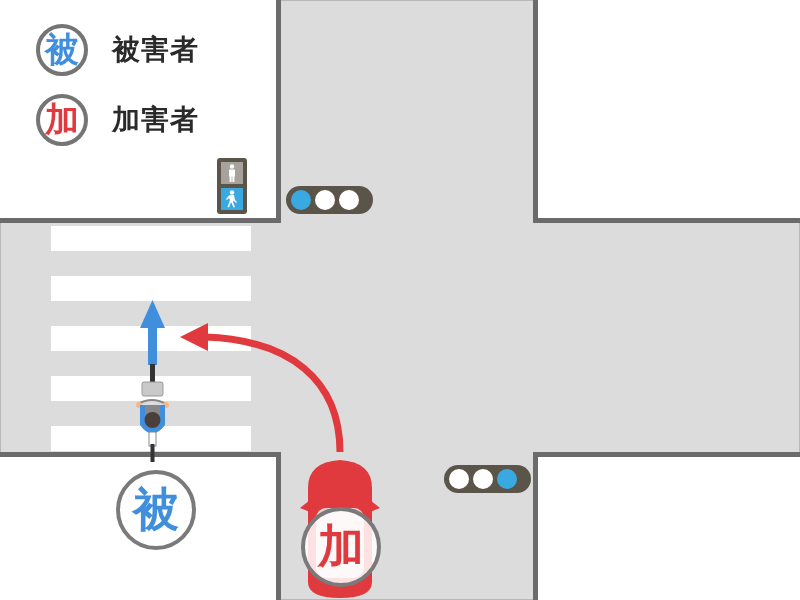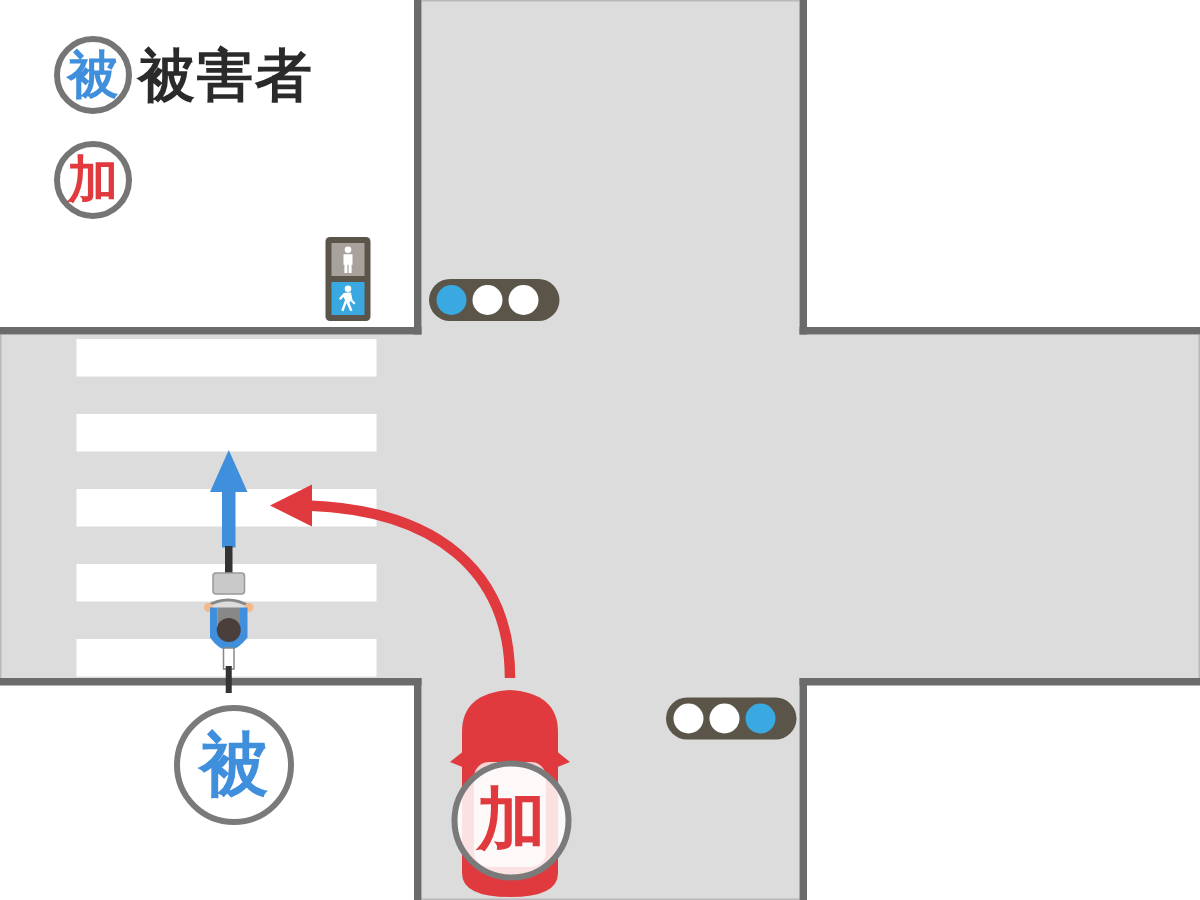--- a/index.html
+++ b/index.html
@@ -2,21 +2,21 @@
 <html><head>
 <meta charset="utf-8">
 <style>
   html, body { margin:0; padding:0; }
   body { width:800px; height:600px; position:relative; overflow:hidden; background:#dcdcdc; font-family:"DejaVu Sans", sans-serif; }
   .frame { position:absolute; left:0; top:0; width:798px; height:598px; border:1px solid #b9b9b9; }
   .block { position:absolute; background:#fff; border-color:#6b6b6b; border-style:solid; border-width:0; }
   .stripe { position:absolute; left:51px; width:200px; height:25px; background:#fff; }
   .legend-row { position:absolute; left:36px; height:60px; display:flex; align-items:center; }
   .badge { width:52px; height:52px; border:4px solid #757575; border-radius:50%; background:#fff; display:flex; align-items:center; justify-content:center; font-size:34px; font-weight:bold; box-sizing:border-box; }
-  .legend-text { margin-left:4px; font-size:38px; font-weight:bold; color:#2a2a2a; letter-spacing:1px; }
+  .legend-text { margin-left:24px; font-size:28px; font-weight:bold; color:#2a2a2a; letter-spacing:1px; }
   .tl { position:absolute; background:#5a5548; border-radius:15px; display:flex; align-items:center; gap:4px; padding:0 5px; box-sizing:border-box; }
   .lamp { width:20px; height:20px; border-radius:50%; background:#fff; }
   .ped { position:absolute; left:217px; top:158px; width:30px; height:56px; background:#5a5548; border-radius:3px; }
   .ped .p { position:absolute; left:4px; width:22px; height:22px; display:flex; align-items:center; justify-content:center; color:#fff; font-size:15px; }
   .bigbadge { position:absolute; width:80px; height:80px; border:4px solid #7a7a7a; border-radius:50%; background:rgba(255,255,255,0.85); box-sizing:border-box; display:flex; align-items:center; justify-content:center; font-size:46px; font-weight:bold; }
 </style>
 </head>
 <body>
 
 <div class="frame"></div>
@@ -33,20 +33,21 @@
   <div class="stripe" style="top:376px;"></div>
   <div class="stripe" style="top:426px;"></div>
 </div>
 
 <div class="legend-row" style="top:20px;">
   <div class="badge" style="color:#3f8fdd;">被</div>
   <span class="legend-text">被害者</span>
 </div>
 <div class="legend-row" style="top:90px;">
   <div class="badge" style="color:#e0393e;">加</div>
+  <span class="legend-text">加害者</span>
 </div>
 
 <div class="ped">
   <div class="p" style="top:4px;background:#a8a29c;">
     <svg width="10" height="18" viewBox="0 0 10 18">
         <circle cx="5" cy="2.5" r="2.2" fill="#fff"></circle>
         <rect x="2" y="5.5" width="6" height="7" fill="#fff"></rect>
         <rect x="2.6" y="12" width="2" height="6" fill="#fff"></rect>
         <rect x="5.4" y="12" width="2" height="6" fill="#fff"></rect>
       </svg>

